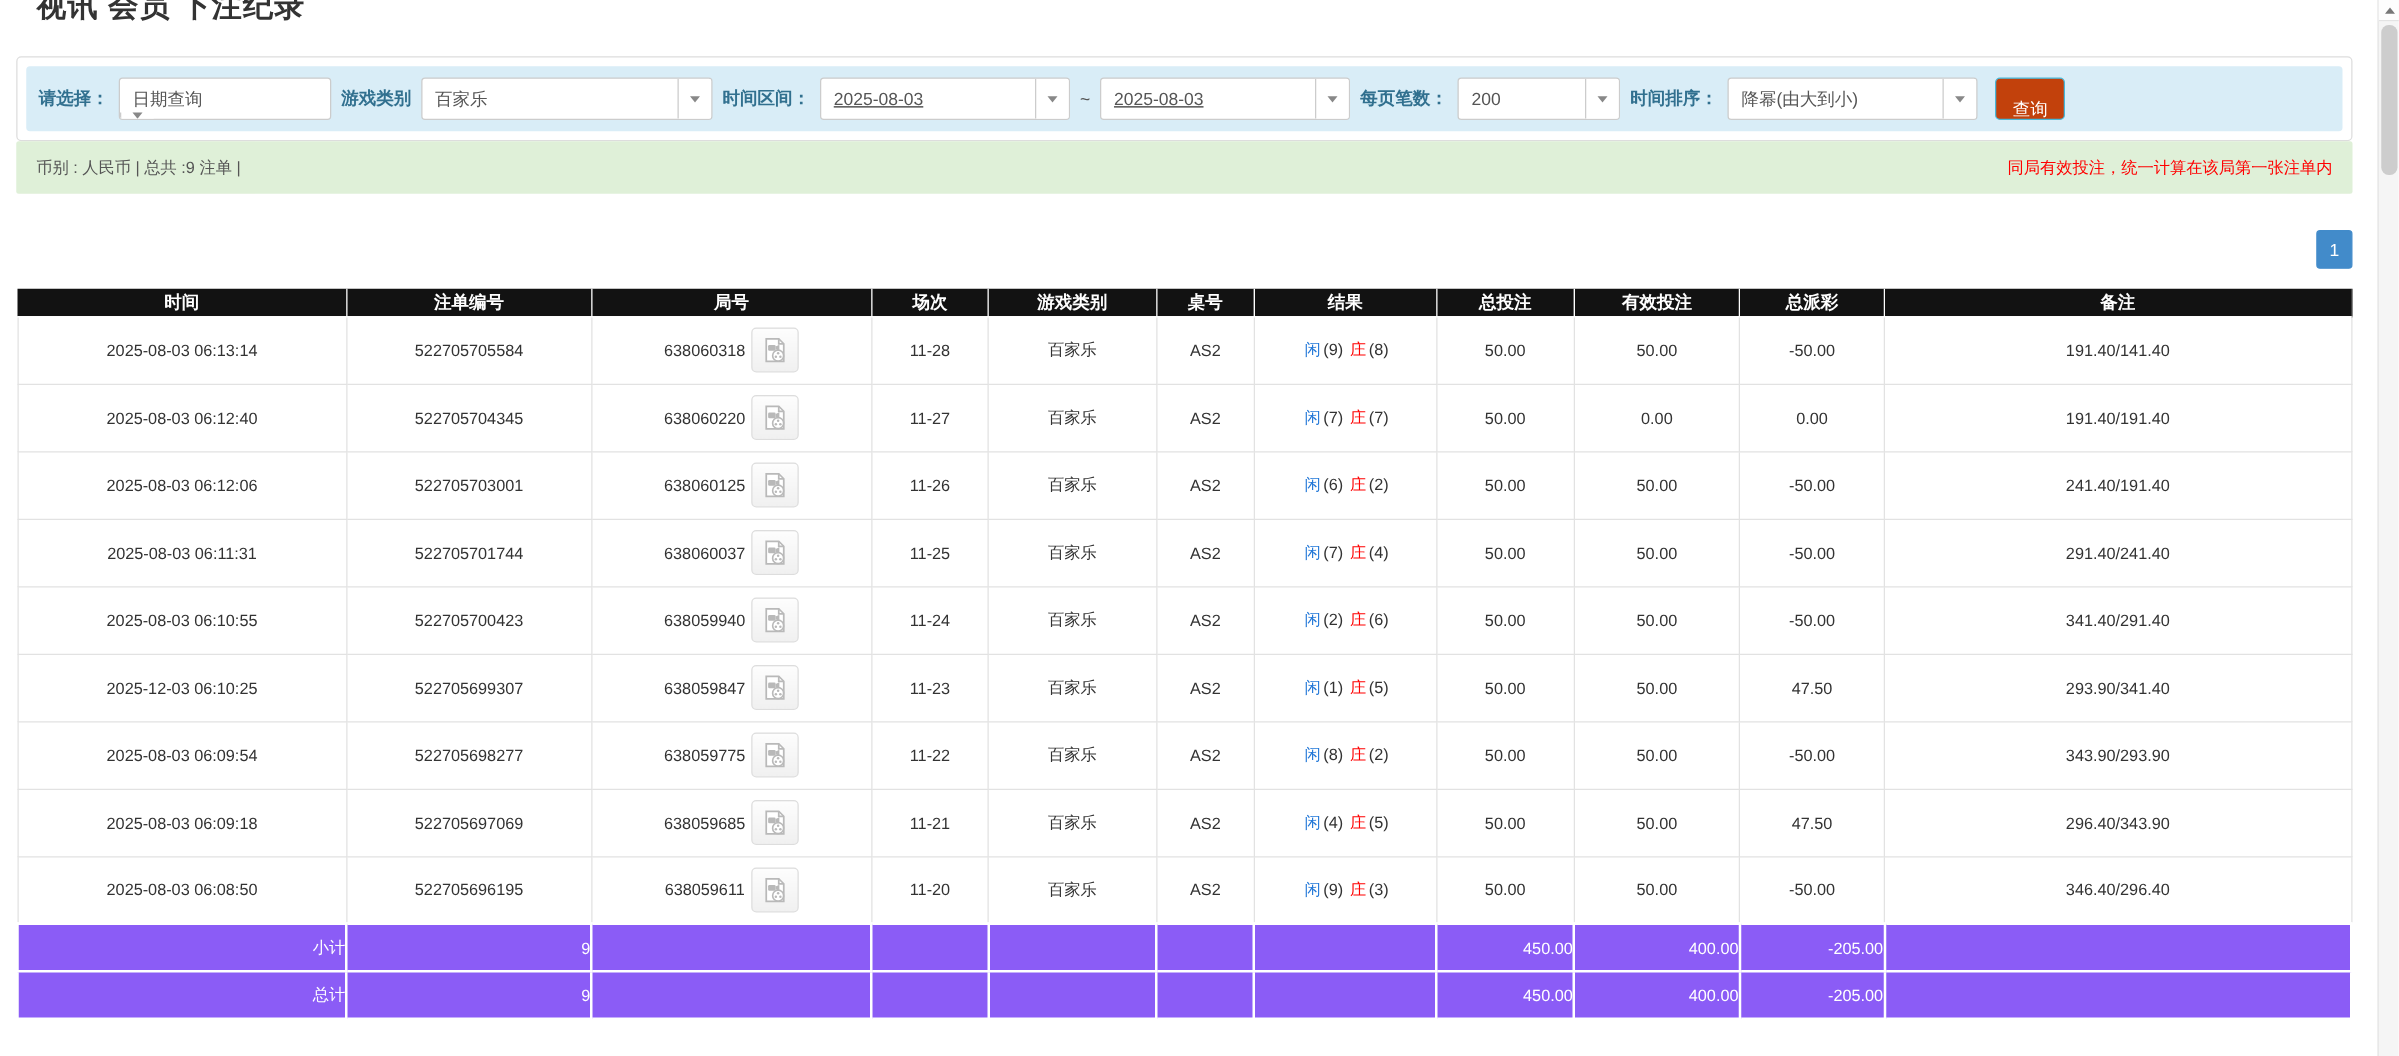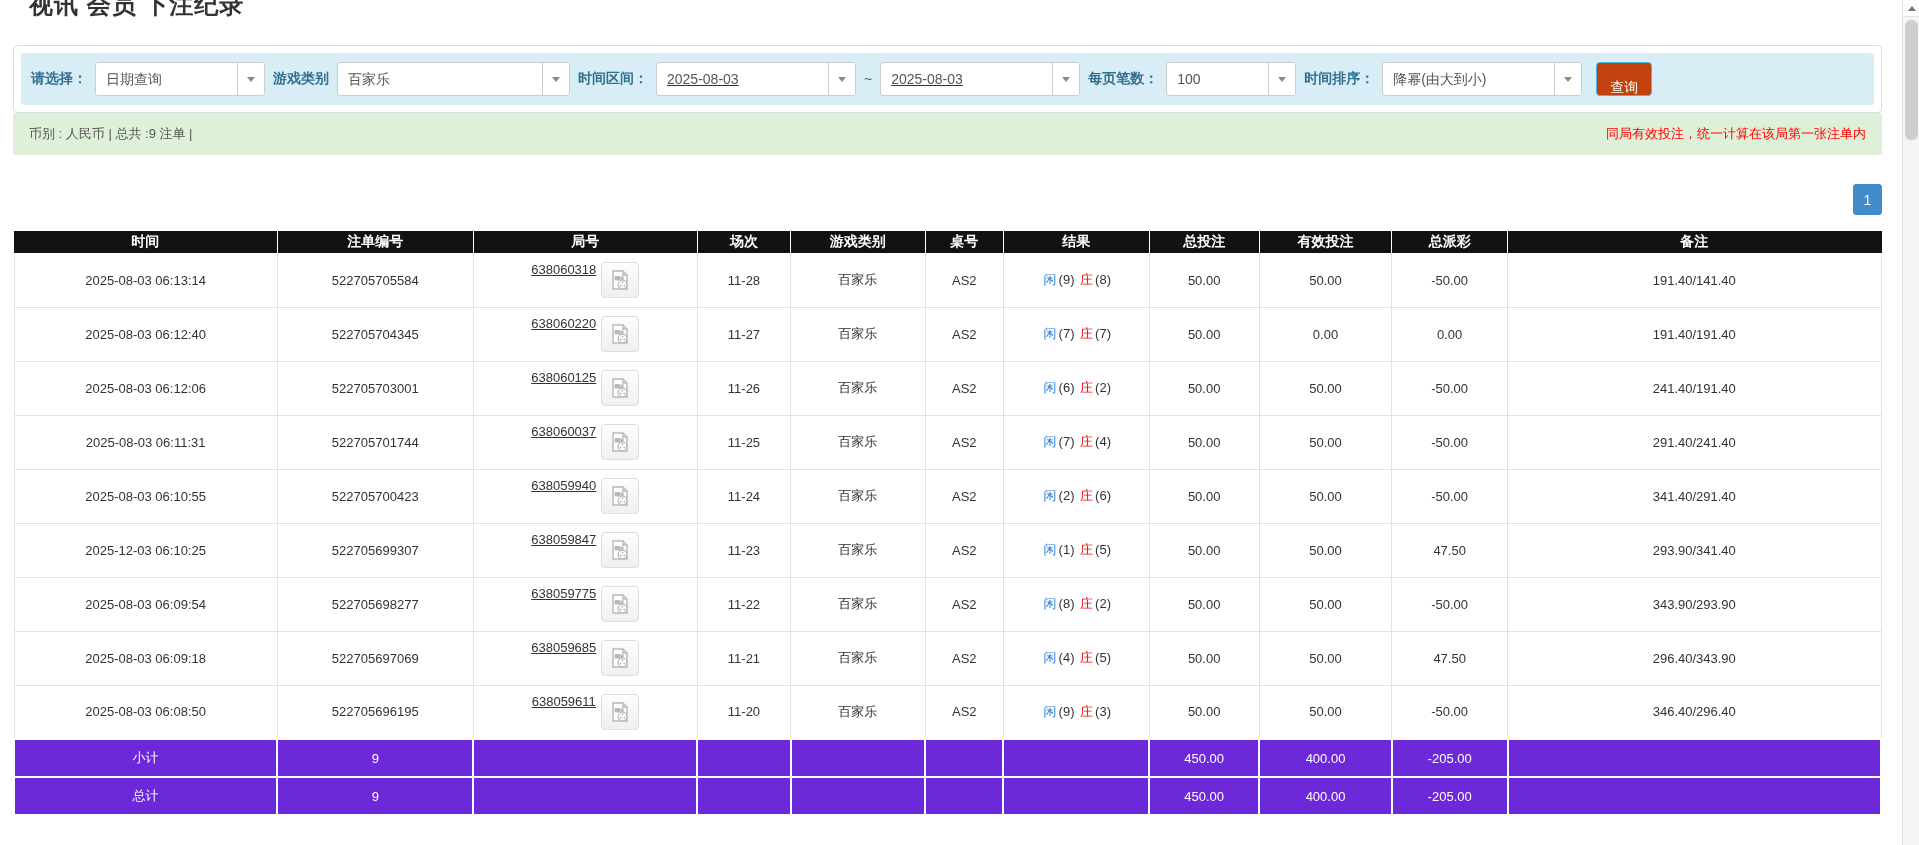--- a/index.html
+++ b/index.html
@@ -40,21 +40,21 @@
     align-items: stretch;
     background: #fff;
     border: 1px solid #ccc;
     border-radius: 3px;
     height: 34px;
     overflow: hidden;
   }
   .combo .val { padding: 0 10px; line-height: 32px; font-size: 14px; color: #555; flex: 1; overflow: hidden; }
   .combo .arrow { width: 27px; border-left: 1px solid #ccc; display: flex; align-items: center; justify-content: center; background: #fff; }
   .tri-down { width: 0; height: 0; border-left: 4px solid transparent; border-right: 4px solid transparent; border-top: 5px solid #888; }
-  .w-select { width: 170px; }
+  .w-select { width: 170px; flex-direction: column; }
   .w-game { width: 233px; }
   .w-date { width: 200px; text-decoration: underline; }
   .w-size { width: 130px; }
   .w-sort { width: 200px; }
   .btn-query {
     background: #c2410c;
     border: 1px solid #46b8da;
     color: #fff;
     font-size: 14px;
     height: 34px;
@@ -108,33 +108,33 @@
   .records tbody td {
     height: 54px;
     border: 1px solid #e2e2e2;
     text-align: center;
     font-size: 13px;
     color: #333;
     background: #fff;
   }
   .records tfoot td {
     height: 38px;
-    background: #6d28d9;
+    background: #8b5cf6;
     color: #fff;
     font-size: 13px;
-    text-align: center;
+    text-align: right;
     border: 2px solid #fff;
   }
   .blue { color: #2579d8; }
   .red, .neg { color: #ff0000; }
   .result-pts { color: #333; }
   .result-cell .seg { margin: 0 2px; }
 
   
-  .round-cell { display: flex; justify-content: center; gap: 5px; text-decoration: underline; }
+  .round-cell { display: flex; align-items: center; justify-content: center; gap: 5px; }
   .video-btn {
     width: 38px;
     height: 36px;
     border: 1px solid #ddd;
     border-radius: 4px;
     background: linear-gradient(#fdfdfd, #f0f0f0);
     display: inline-flex;
     align-items: center;
     justify-content: center;
     cursor: pointer;
@@ -194,21 +194,21 @@
       <span class="flabel" style="font-weight:400;color:#555;">~</span>
       <span class="combo w-date">
         <span class="val">2025-08-03</span>
         <span class="arrow">
             <span class="tri-down"></span>
           </span>
       </span>
 
       <span class="flabel">每页笔数：</span>
       <span class="combo w-size">
-        <span class="val">100</span>
+        <span class="val">200</span>
         <span class="arrow">
             <span class="tri-down"></span>
           </span>
       </span>
 
       <span class="flabel">时间排序：</span>
       <span class="combo w-sort">
         <span class="val">降幂(由大到小)</span>
         <span class="arrow">
             <span class="tri-down"></span>

